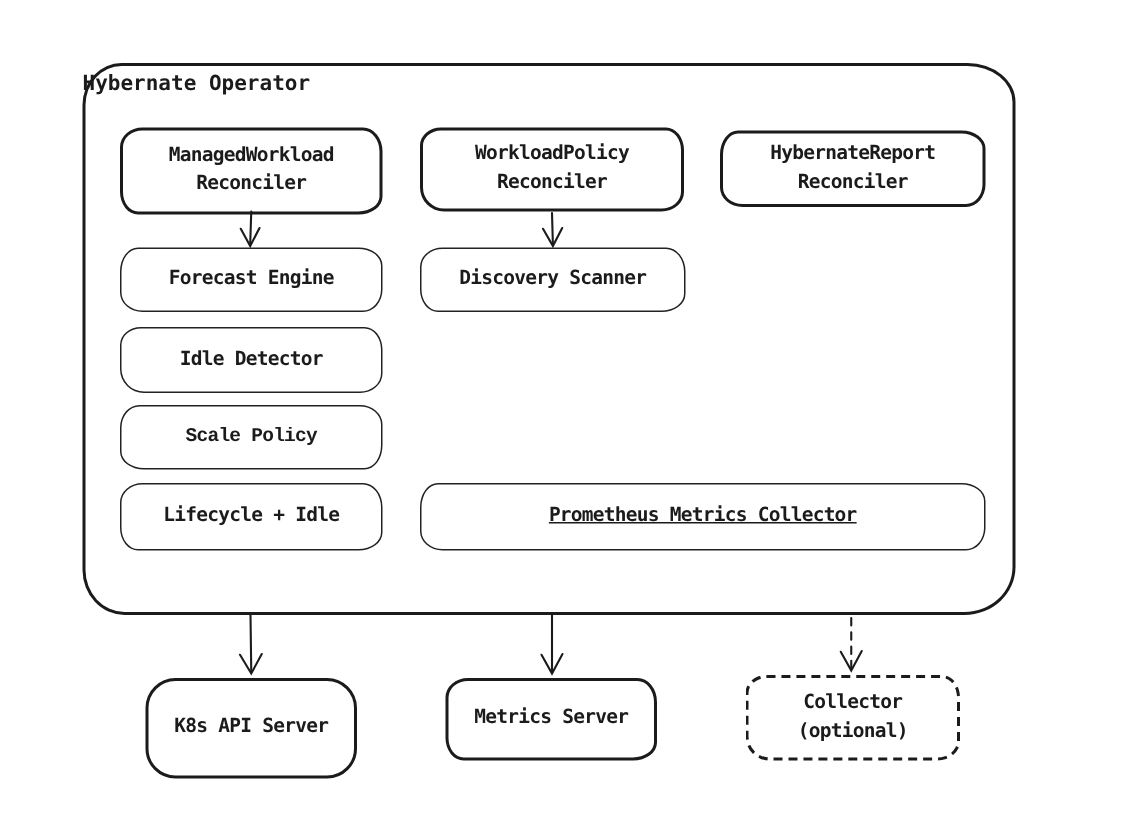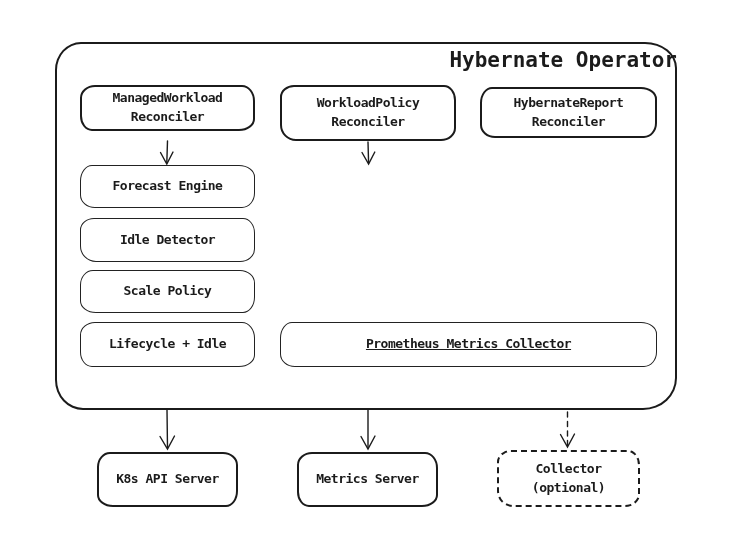--- a/index.html
+++ b/index.html
@@ -25,22 +25,22 @@
     border: 2px solid #1b1b1b;
     border-radius: 26px 32px 34px 28px / 28px 26px 32px 30px;
     background: #ffffff;
     box-sizing: border-box;
   }
   .diagram-title {
     position: absolute;
     left: 55px;
     top: 48px;
     width: 622px;
-    text-align: right;
-    font-size: 21px;
+    text-align: left;
+    font-size: 14px;
     font-weight: 700;
     letter-spacing: 0px;
     color: #1b1b1b;
   }
   .node {
     position: absolute;
     box-sizing: border-box;
     background: #ffffff;
     display: flex;
     align-items: center;
@@ -68,35 +68,36 @@
   }
 </style>
 </head>
 <body>
 
 <div class="canvas">
 
   <div class="operator-box"></div>
   <div class="diagram-title">Hybernate Operator</div>
 
-  <div class="node thick r1 two-line" style="left:80px; top:85px; width:175px; height:46px;">ManagedWorkload
+  <div class="node thick r1 two-line" style="left:80px; top:85px; width:175px; height:58px;">ManagedWorkload
 Reconciler</div>
   <div class="node thin r3" style="left:80px; top:218px; width:175px; height:44px;">Idle Detector</div>
   <div class="node thin r2" style="left:80px; top:165px; width:175px; height:43px;">Forecast Engine</div>
-  <div class="node thin r4" style="left:80px; top:270px; width:175px; height:43px;">Scale Policy</div>
+  <div class="node thin r4" style="left:80px; top:270px; width:175px; height:43px;font-family:Liberation Mono, monospace;">Scale Policy</div>
   <div class="node thin r1" style="left:80px; top:322px; width:175px; height:45px;">Lifecycle + Idle</div>
 
   <div class="node thick r3 two-line" style="left:280px; top:85px; width:176px; height:56px;">WorkloadPolicy
 Reconciler</div>
+  <div class="node thin r1" style="left:280px; top:165px; width:177px; height:43px;">Discovery Scanner</div>
   <div class="node thin r2" style="left:280px; top:322px; width:377px; height:45px;text-decoration:underline;">Prometheus Metrics Collector</div>
 
   <div class="node thick r2 two-line" style="left:480px; top:87px; width:177px; height:51px;">HybernateReport
 Reconciler</div>
 
-  <div class="node thick r4" style="left:97px; top:452px; width:141px; height:55px;">K8s API Server</div>
+  <div class="node thick r4" style="left:97px; top:452px; width:141px; height:67px;border-radius:20px;">K8s API Server</div>
   <div class="node thick r1" style="left:297px; top:452px; width:141px; height:55px;">Metrics Server</div>
   <div class="node dashed r3 two-line" style="left:497px; top:450px; width:143px; height:57px;">Collector
 (optional)</div>
 
   <svg class="arrows" width="750" height="545" viewBox="0 0 750 545">
 
     <g stroke="#1b1b1b" stroke-width="1.4" fill="none" stroke-linecap="round">
       <path d="M167.5,141 L166.8,163"></path>
       <path d="M160.5,152.5 L166.8,164 L173,152"></path>
     </g>

